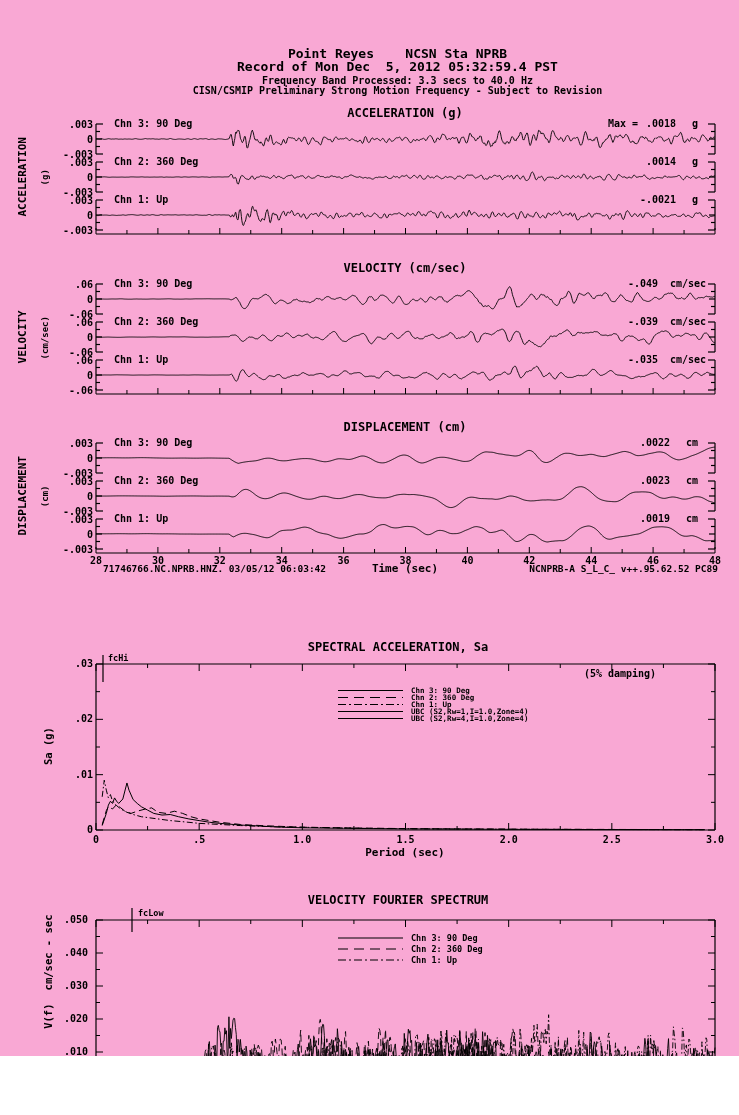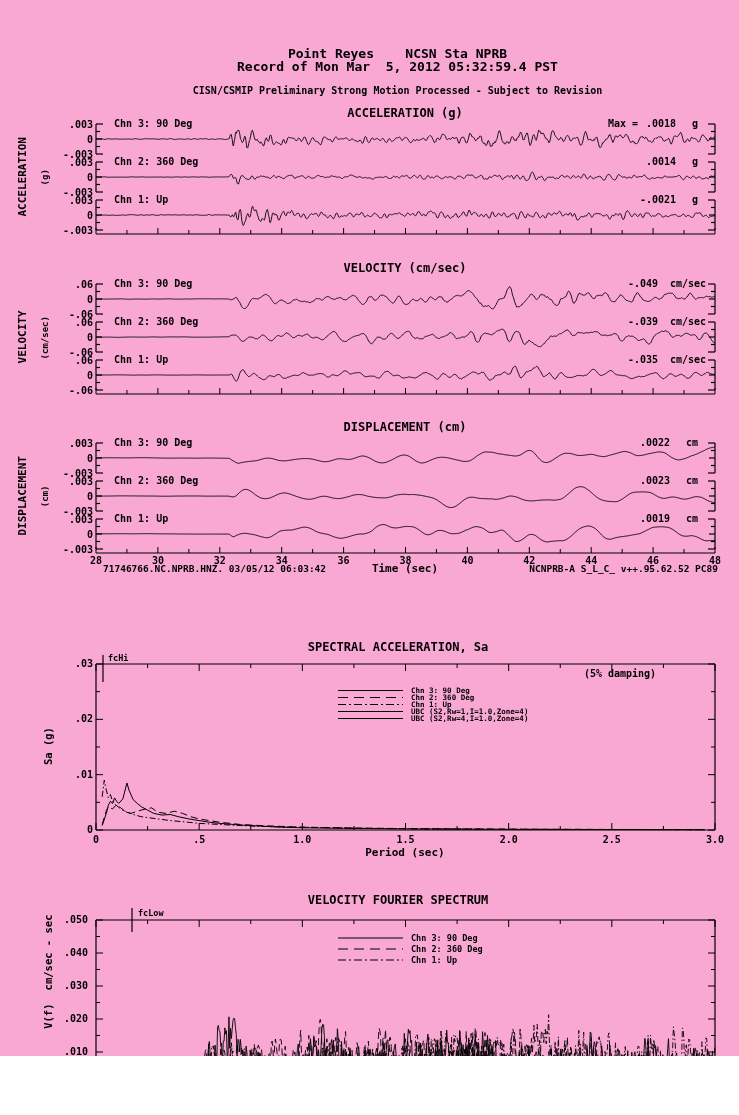--- a/index.html
+++ b/index.html
@@ -10,22 +10,23 @@
   .hdr.big{font-size:13px;}
   .hdr.small{font-size:10px;}
   #figure{position:absolute;left:8px;top:0;width:739px;height:1115px;}
   svg text{font-family:"DejaVu Sans Mono",monospace;font-weight:bold;fill:#000;}
 </style>
 </head>
 <body>
 
 <div class="page">
   <div class="hdr big" style="top:46px;">Point Reyes    NCSN Sta NPRB</div>
-  <div class="hdr big" style="top:59px;">Record of Mon Mar  5, 2012 05:32:59.4 PST</div>
-  <div class="hdr small" style="top:85px;">CISN/CSMIP Preliminary Strong Motion Processed - Subject to Revision</div>
+  <div class="hdr big" style="top:59px;">Record of Mon Dec  5, 2012 05:32:59.4 PST</div>
+  <div class="hdr small" style="top:75px;">Frequency Band Processed: 3.3 secs to 40.0 Hz</div>
+  <div class="hdr small" style="top:85px;">CISN/CSMIP Preliminary Strong Motion Frequency - Subject to Revision</div>
   <div id="figure"><svg width="739" height="1115" viewBox="0 0 739 1115">
         <g>
           <text x="397" y="117" font-size="12" text-anchor="middle">ACCELERATION (g)</text>
           <text x="18" y="216.6" font-size="11" text-anchor="start" transform="rotate(-90 18 216.6)">ACCELERATION</text>
           <text x="40" y="185.4" font-size="9" text-anchor="start" transform="rotate(-90 40 185.4)">(g)</text>
           <g>
             <line x1="88" y1="124" x2="88" y2="154" stroke="#000" stroke-width="1.2"></line>
             <line x1="707" y1="124" x2="707" y2="154" stroke="#000" stroke-width="1.2"></line>
             <line x1="88" y1="124" x2="95" y2="124" stroke="#000" stroke-width="1.2"></line>
             <line x1="707" y1="124" x2="700" y2="124" stroke="#000" stroke-width="1.2"></line>

